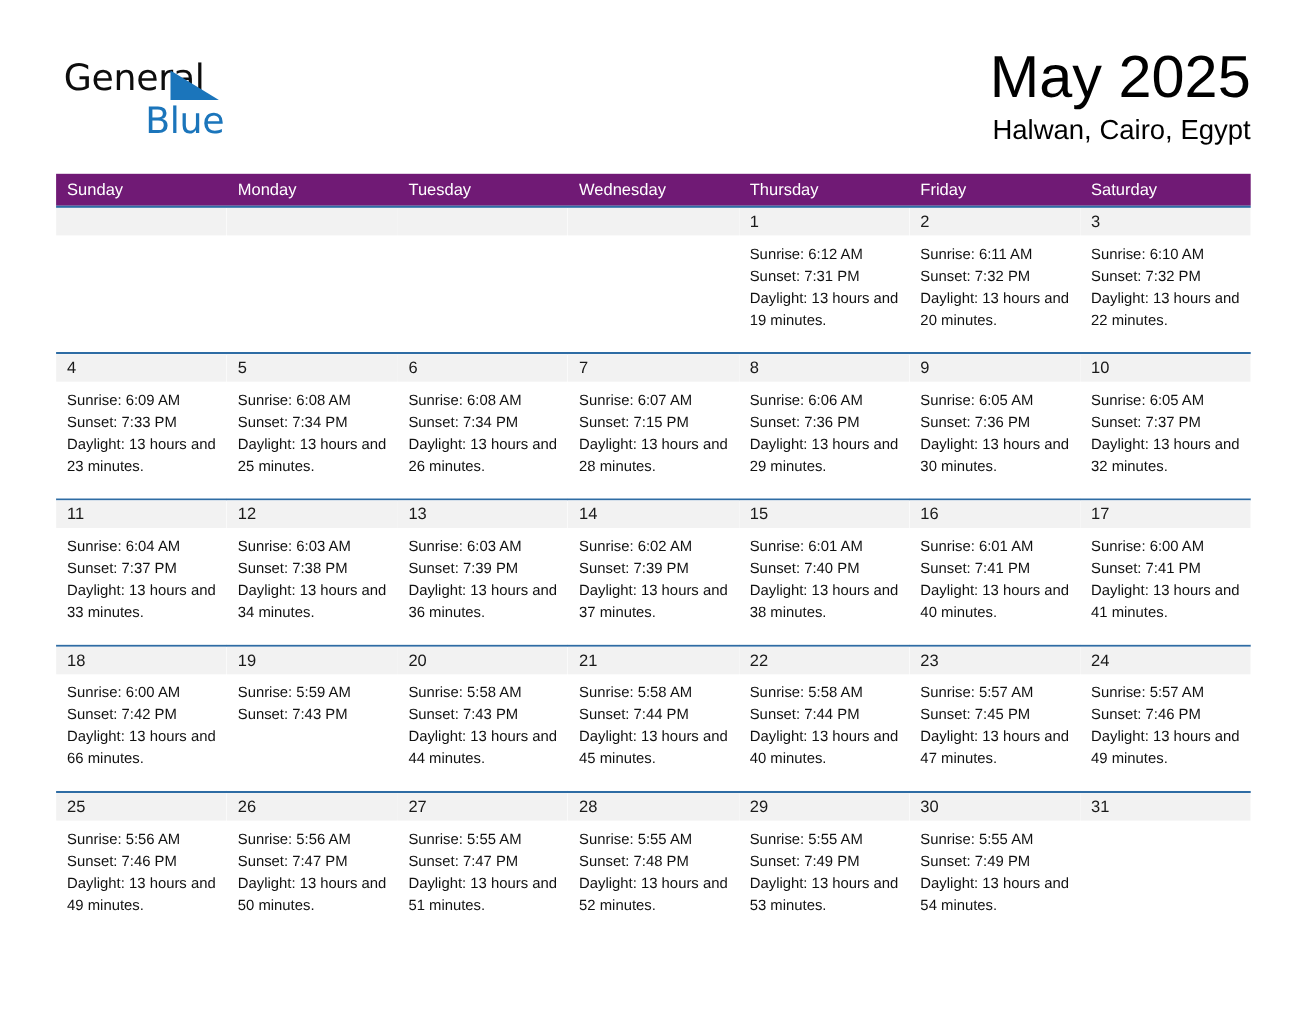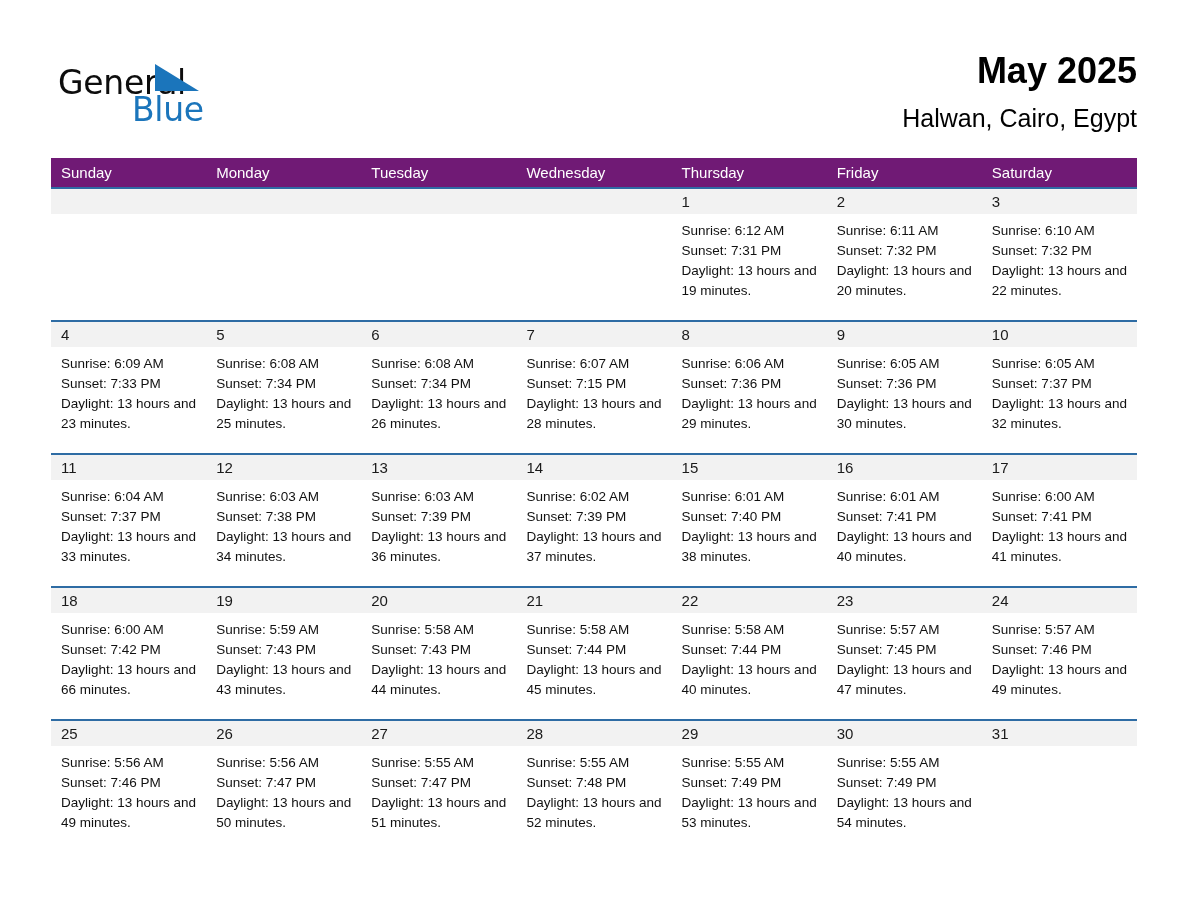--- a/index.html
+++ b/index.html
@@ -32,21 +32,21 @@
   .logo {
     position: absolute;
     left: 7px;
     top: 7px;
     width: 300px;
     height: 86px;
   }
   .logo-general {
     position: absolute;
     left: 0;
-    top: 12px;
+    top: 0;
     font-size: 33px;
     line-height: 40px;
     letter-spacing: -0.3px;
     color: #0d0d0d;
     font-family: "DejaVu Sans", sans-serif;
     font-weight: 400;
   }
   .logo-tri {
     position: absolute;
     left: 97px;
@@ -67,23 +67,23 @@
     font-family: "DejaVu Sans", sans-serif;
     font-weight: 400;
   }
   .title-block {
     position: absolute;
     right: 0;
     top: 0;
     text-align: right;
   }
   .cal-title {
-    font-size: 36px;
+    font-size: 54px;
     line-height: 53px;
-    font-weight: 700;
+    font-weight: 400;
     color: #000;
     white-space: nowrap;
   }
   .cal-subtitle {
     font-size: 25px;
     line-height: 34px;
     font-weight: 400;
     color: #000;
     white-space: nowrap;
     margin-top: 4px;
@@ -394,21 +394,20 @@
           <div class="daylight">Daylight: 13 hours and 66 minutes.</div>
         </div>
       </div>
       <div class="day-cell">
         <div class="day-num-band">
             <span class="day-num">19</span>
           </div>
         <div class="day-info">
           <div>Sunrise: 5:59 AM</div>
           <div>Sunset: 7:43 PM</div>
-          <div class="daylight">Daylight: 13 hours and 43 minutes.</div>
         </div>
       </div>
       <div class="day-cell">
         <div class="day-num-band">
             <span class="day-num">20</span>
           </div>
         <div class="day-info">
           <div>Sunrise: 5:58 AM</div>
           <div>Sunset: 7:43 PM</div>
           <div class="daylight">Daylight: 13 hours and 44 minutes.</div>

